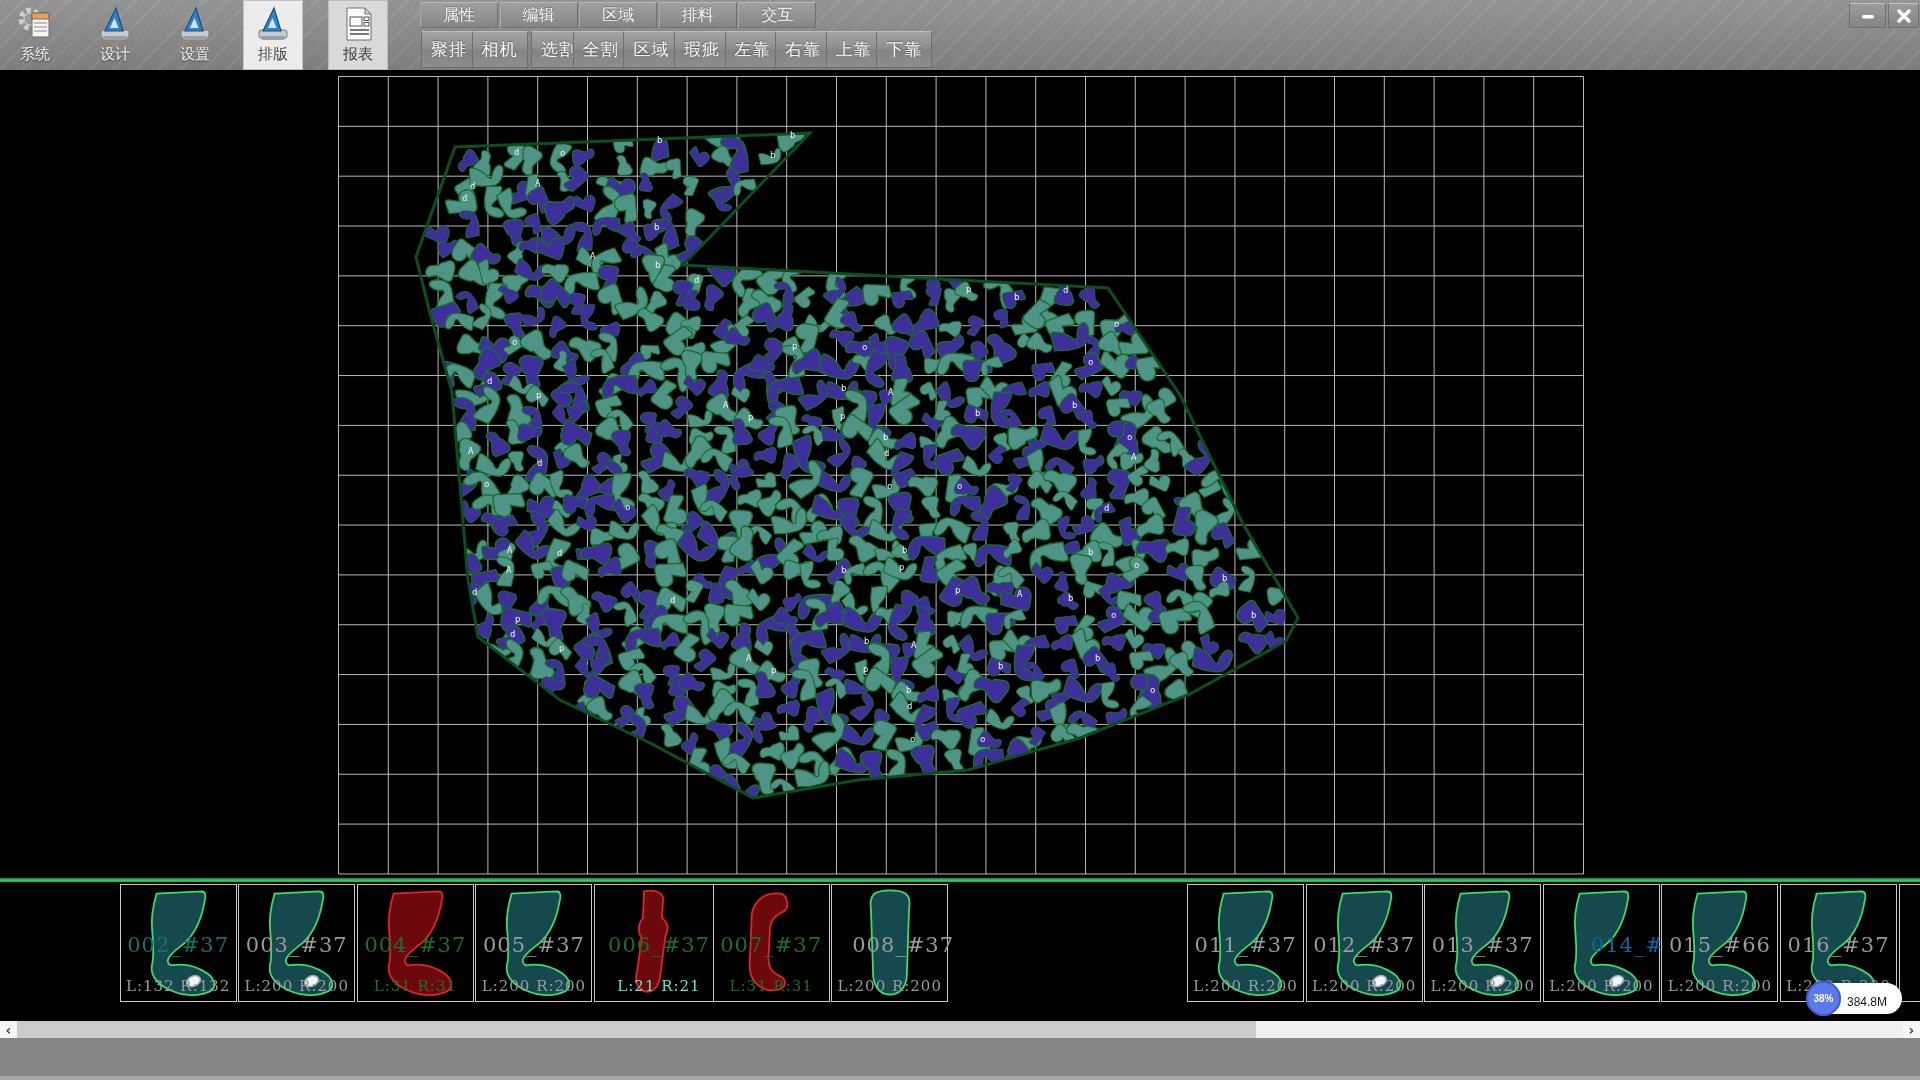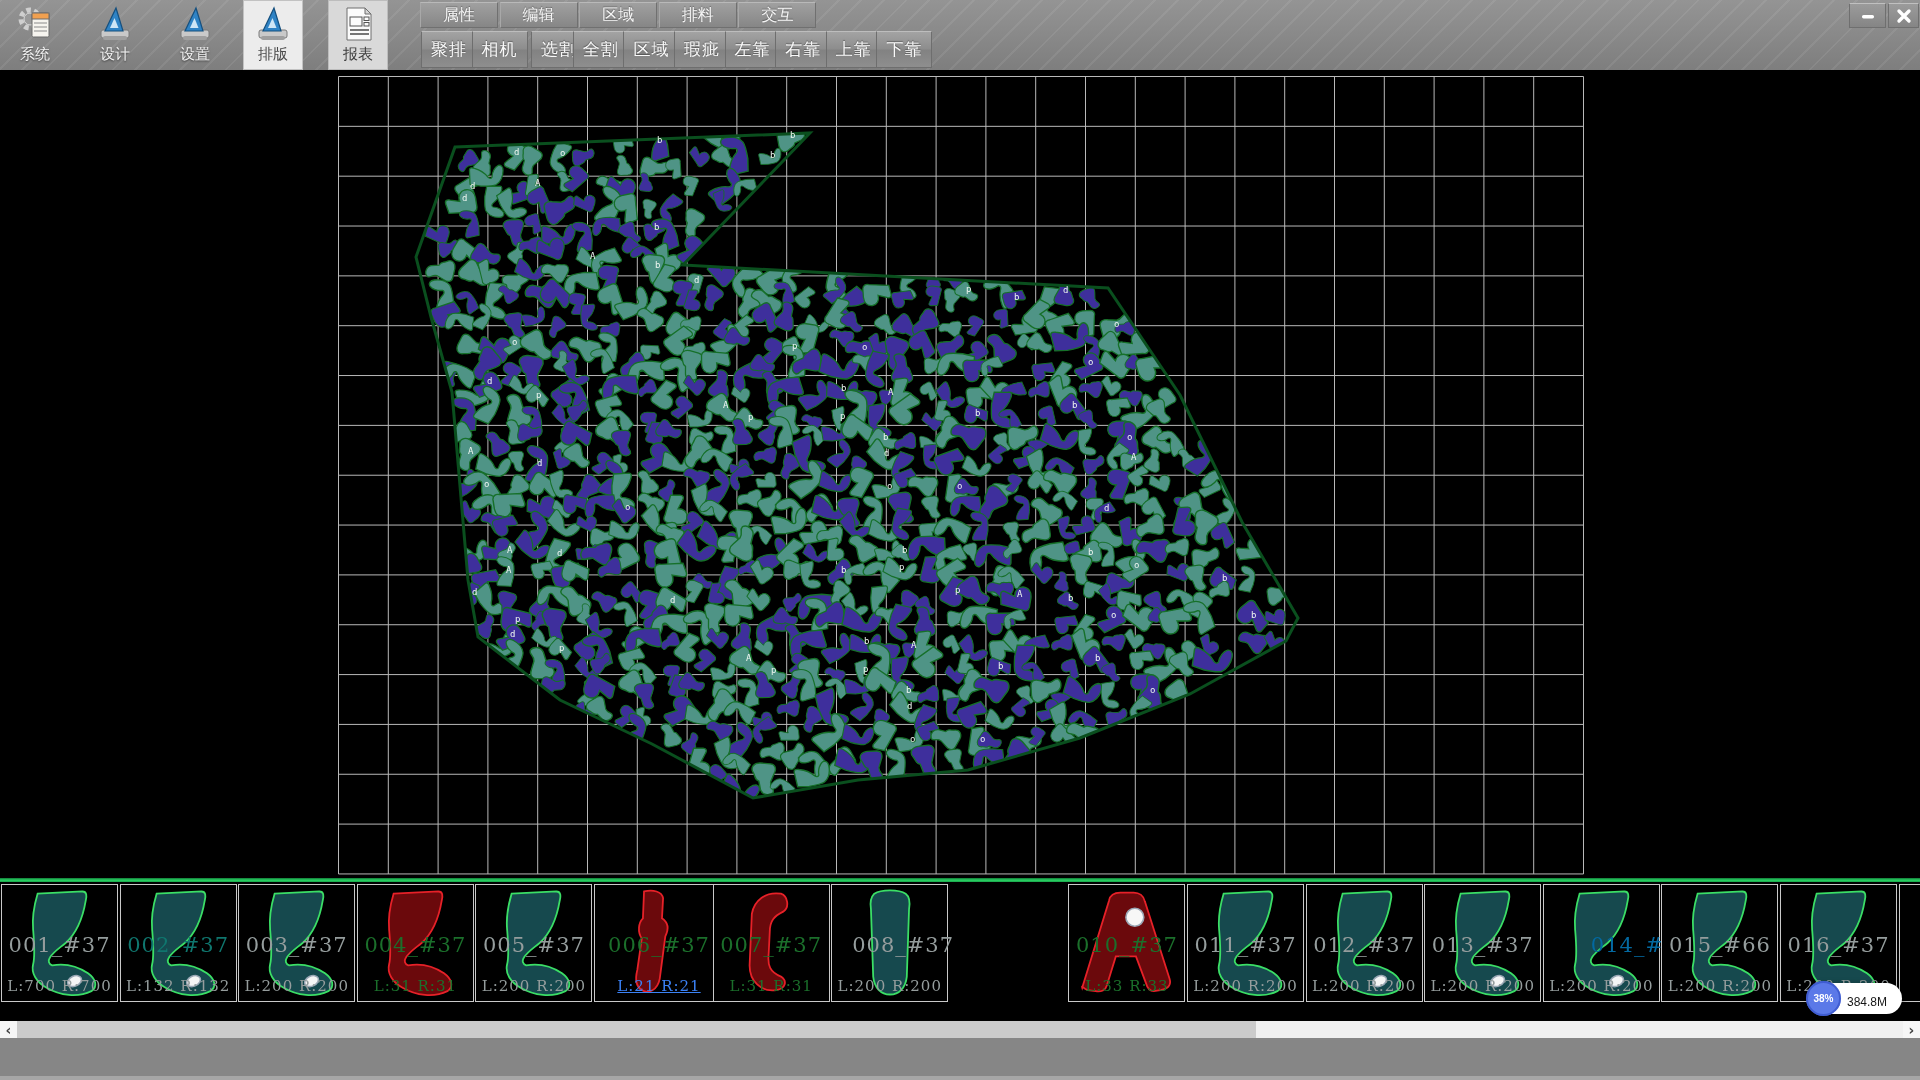--- a/index.html
+++ b/index.html
@@ -1019,41 +1019,33 @@
           <text x="1150" y="693">o</text>
           <text x="907" y="709">d</text>
           <text x="910" y="742">o</text>
           <text x="980" y="742">o</text>
         </g>
       </svg>
   </div>
 
   <div id="strip-top-border"></div>
   <div id="parts-strip">
-      <div class="part-cell" style="left: 1px; width: 117.1px;">
+      <div class="part-cell" style="left: 119.6px; width: 117.1px;">
         <svg width="112" height="112" viewBox="0 0 100 100" preserveAspectRatio="none">
           <path d="M30,6 L70,4 C74,4 74,8 73,12 C70,30 64,42 55,50 C49,55 44,58 41,63 C39,66 40,69 43,70 C54,68 66,71 75,77 C82,82 84,89 78,93 C66,99 50,97 38,90 C29,85 24,77 26,69 C28,61 27,50 26,38 C25,27 27,16 30,6 Z" fill="#16494e" stroke="#3bde66" stroke-width="1.6"></path>
           <ellipse cx="63" cy="84" rx="6.5" ry="4.5" transform="rotate(-25 63 84)" fill="#f5f5f5" stroke="#9aa7b5" stroke-width="1.4"></ellipse>
         </svg>
-        <div class="part-id" style="color: rgb(149, 157, 157);">001_#37</div>
-        <div class="part-lr" style="color: rgb(149, 157, 157);">L:700 R:700</div>
-      </div>
-      <div class="part-cell" style="left: 119.6px; width: 117.1px;">
+        <div class="part-id" style="color: #0f766e;">002_#37</div>
+        <div class="part-lr" style="color: rgb(149, 157, 157);">L:132 R:132</div>
+      </div>
+      <div class="part-cell" style="left: 238.2px; width: 117.1px;">
         <svg width="112" height="112" viewBox="0 0 100 100" preserveAspectRatio="none">
           <path d="M30,6 L70,4 C74,4 74,8 73,12 C70,30 64,42 55,50 C49,55 44,58 41,63 C39,66 40,69 43,70 C54,68 66,71 75,77 C82,82 84,89 78,93 C66,99 50,97 38,90 C29,85 24,77 26,69 C28,61 27,50 26,38 C25,27 27,16 30,6 Z" fill="#16494e" stroke="#3bde66" stroke-width="1.6"></path>
           <ellipse cx="63" cy="84" rx="6.5" ry="4.5" transform="rotate(-25 63 84)" fill="#f5f5f5" stroke="#9aa7b5" stroke-width="1.4"></ellipse>
         </svg>
-        <div class="part-id" style="color: #0f766e;">002_#37</div>
-        <div class="part-lr" style="color: rgb(149, 157, 157);">L:132 R:132</div>
-      </div>
-      <div class="part-cell" style="left: 238.2px; width: 117.1px;">
-        <svg width="112" height="112" viewBox="0 0 100 100" preserveAspectRatio="none">
-          <path d="M30,6 L70,4 C74,4 74,8 73,12 C70,30 64,42 55,50 C49,55 44,58 41,63 C39,66 40,69 43,70 C54,68 66,71 75,77 C82,82 84,89 78,93 C66,99 50,97 38,90 C29,85 24,77 26,69 C28,61 27,50 26,38 C25,27 27,16 30,6 Z" fill="#16494e" stroke="#3bde66" stroke-width="1.6"></path>
-          <ellipse cx="63" cy="84" rx="6.5" ry="4.5" transform="rotate(-25 63 84)" fill="#f5f5f5" stroke="#9aa7b5" stroke-width="1.4"></ellipse>
-        </svg>
         <div class="part-id" style="color: rgb(149, 157, 157);">003_#37</div>
         <div class="part-lr" style="color: rgb(149, 157, 157);">L:200 R:200</div>
       </div>
       <div class="part-cell" style="left: 356.8px; width: 117.1px;">
         <svg width="112" height="112" viewBox="0 0 100 100" preserveAspectRatio="none">
           <path d="M30,6 L70,4 C74,4 74,8 73,12 C70,30 64,42 55,50 C49,55 44,58 41,63 C39,66 40,69 43,70 C54,68 66,71 75,77 C82,82 84,89 78,93 C66,99 50,97 38,90 C29,85 24,77 26,69 C28,61 27,50 26,38 C25,27 27,16 30,6 Z" fill="#6b090c" stroke="#e62128" stroke-width="1.6"></path>
         </svg>
         <div class="part-id" style="color: rgb(27, 111, 43);">004_#37</div>
         <div class="part-lr" style="color: rgb(27, 111, 43);">L:31 R:31</div>
       </div>
@@ -1062,43 +1054,35 @@
           <path d="M30,6 L70,4 C74,4 74,8 73,12 C70,30 64,42 55,50 C49,55 44,58 41,63 C39,66 40,69 43,70 C54,68 66,71 75,77 C82,82 84,89 78,93 C66,99 50,97 38,90 C29,85 24,77 26,69 C28,61 27,50 26,38 C25,27 27,16 30,6 Z" fill="#16494e" stroke="#3bde66" stroke-width="1.6"></path>
         </svg>
         <div class="part-id" style="color: rgb(149, 157, 157);">005_#37</div>
         <div class="part-lr" style="color: rgb(149, 157, 157);">L:200 R:200</div>
       </div>
       <div class="part-cell" style="left: 594px; width: 130px;">
         <svg width="112" height="112" viewBox="0 0 100 100" preserveAspectRatio="none">
           <path d="M42,4 C50,2 58,4 59,10 L58,28 C64,32 64,38 61,44 L56,82 C54,92 46,96 40,92 C35,89 34,82 36,74 L40,46 C36,40 37,32 41,28 Z" fill="#6b090c" stroke="#e62128" stroke-width="1.6"></path>
         </svg>
         <div class="part-id" style="color: rgb(27, 111, 43);">006_#37</div>
-        <div class="part-lr" style="color: #3b82f6; text-decoration: underline;">L:21 R:21</div>
+        <div class="part-lr" style="color: #5eead4;">L:21 R:21</div>
       </div>
       <div class="part-cell" style="left: 712.6px; width: 117.1px;">
         <svg width="112" height="112" viewBox="0 0 100 100" preserveAspectRatio="none">
           <path d="M58,6 C44,4 34,12 32,24 L30,70 C30,84 40,94 54,92 C62,91 64,84 58,80 C48,76 46,70 47,60 L48,40 C48,30 52,26 60,22 C66,18 64,8 58,6 Z" fill="#6b090c" stroke="#e62128" stroke-width="1.6"></path>
         </svg>
         <div class="part-id" style="color: rgb(27, 111, 43);">007_#37</div>
         <div class="part-lr" style="color: rgb(27, 111, 43);">L:31 R:31</div>
       </div>
       <div class="part-cell" style="left: 831.2px; width: 117.1px;">
         <svg width="112" height="112" viewBox="0 0 100 100" preserveAspectRatio="none">
           <path d="M36,6 C42,2 58,2 64,6 C68,9 68,14 67,20 L65,80 C64,90 58,96 50,96 C42,96 36,90 35,80 L33,20 C32,14 33,9 36,6 Z" fill="#16494e" stroke="#3bde66" stroke-width="1.6"></path>
         </svg>
         <div class="part-id" style="color: rgb(149, 157, 157); margin-left: 20px;">008_#37</div>
         <div class="part-lr" style="color: rgb(149, 157, 157);">L:200 R:200</div>
-      </div>
-      <div class="part-cell" style="left: 1068.4px; width: 117.1px;">
-        <svg width="112" height="112" viewBox="0 0 100 100" preserveAspectRatio="none">
-          <path d="M10,90 L34,12 C35,7 39,5 44,5 L56,5 C61,5 65,8 66,13 L88,82 C90,88 86,91 80,92 L74,93 C70,93 68,90 67,86 L58,62 L40,62 L32,88 C31,92 27,94 22,93 L15,92 C11,91 9,87 10,90 Z" fill="#6b090c" stroke="#e62128" stroke-width="1.6"></path>
-          <circle cx="57" cy="27" r="8" fill="#f7f7f7" stroke="#9aa7b5" stroke-width="1.4"></circle>
-        </svg>
-        <div class="part-id" style="color: rgb(27, 111, 43);">010_#37</div>
-        <div class="part-lr" style="color: rgb(27, 111, 43);">L:33 R:33</div>
       </div>
       <div class="part-cell" style="left: 1187px; width: 117.1px;">
         <svg width="112" height="112" viewBox="0 0 100 100" preserveAspectRatio="none">
           <path d="M30,6 L70,4 C74,4 74,8 73,12 C70,30 64,42 55,50 C49,55 44,58 41,63 C39,66 40,69 43,70 C54,68 66,71 75,77 C82,82 84,89 78,93 C66,99 50,97 38,90 C29,85 24,77 26,69 C28,61 27,50 26,38 C25,27 27,16 30,6 Z" fill="#16494e" stroke="#3bde66" stroke-width="1.6"></path>
         </svg>
         <div class="part-id" style="color: rgb(149, 157, 157);">011_#37</div>
         <div class="part-lr" style="color: rgb(149, 157, 157);">L:200 R:200</div>
       </div>
       <div class="part-cell" style="left: 1305.6px; width: 117.1px;">
         <svg width="112" height="112" viewBox="0 0 100 100" preserveAspectRatio="none">

